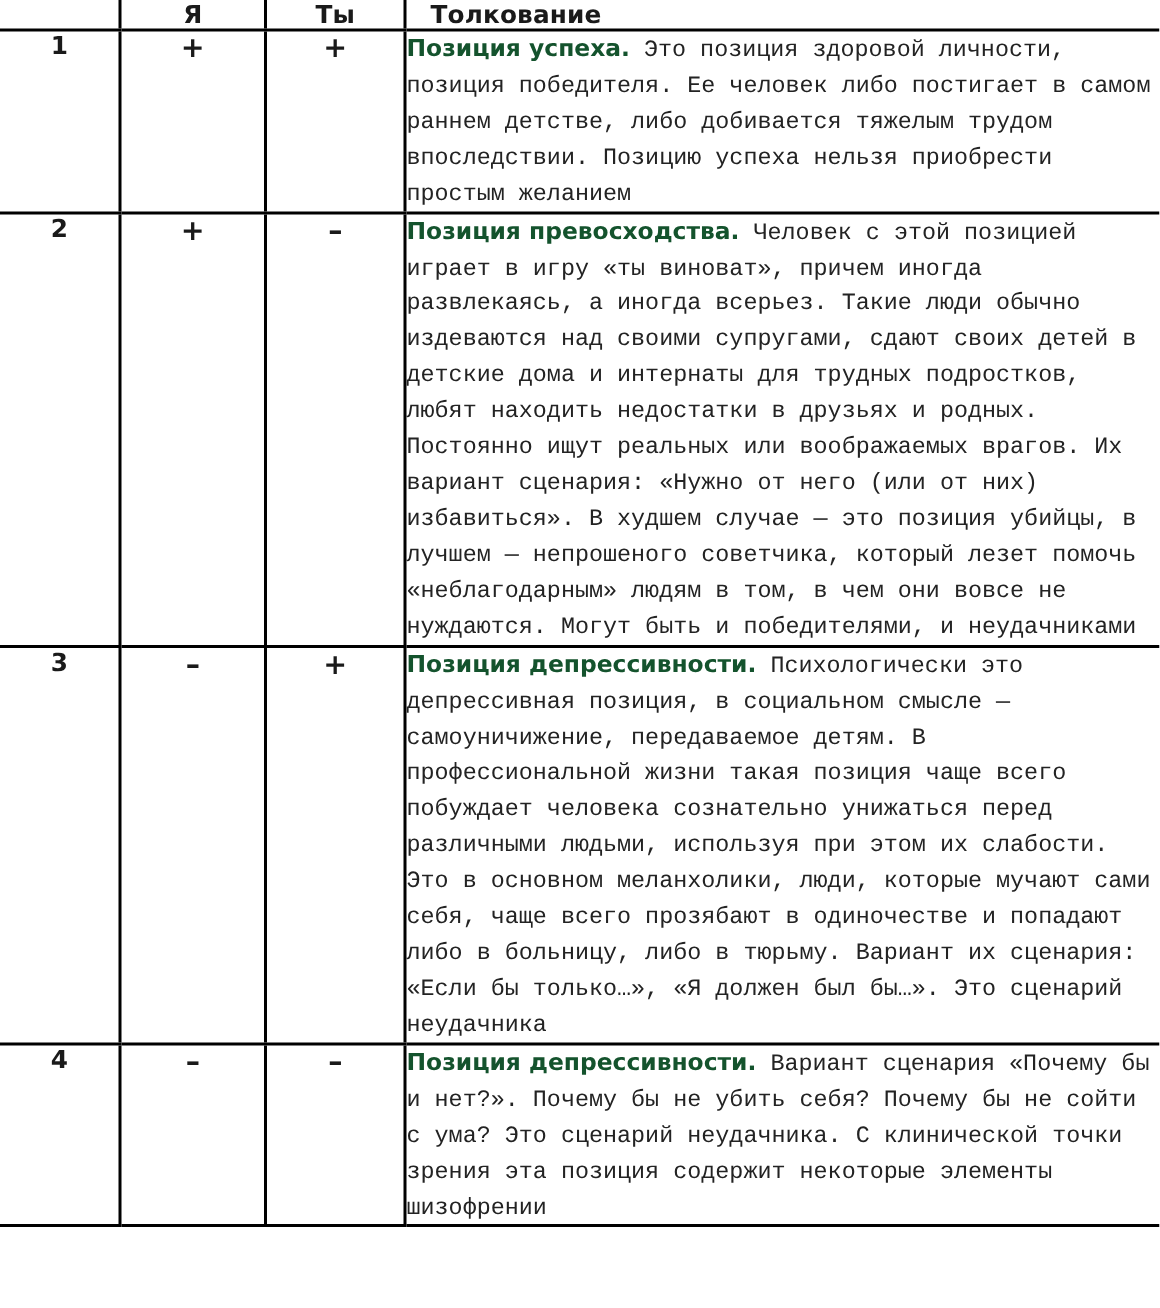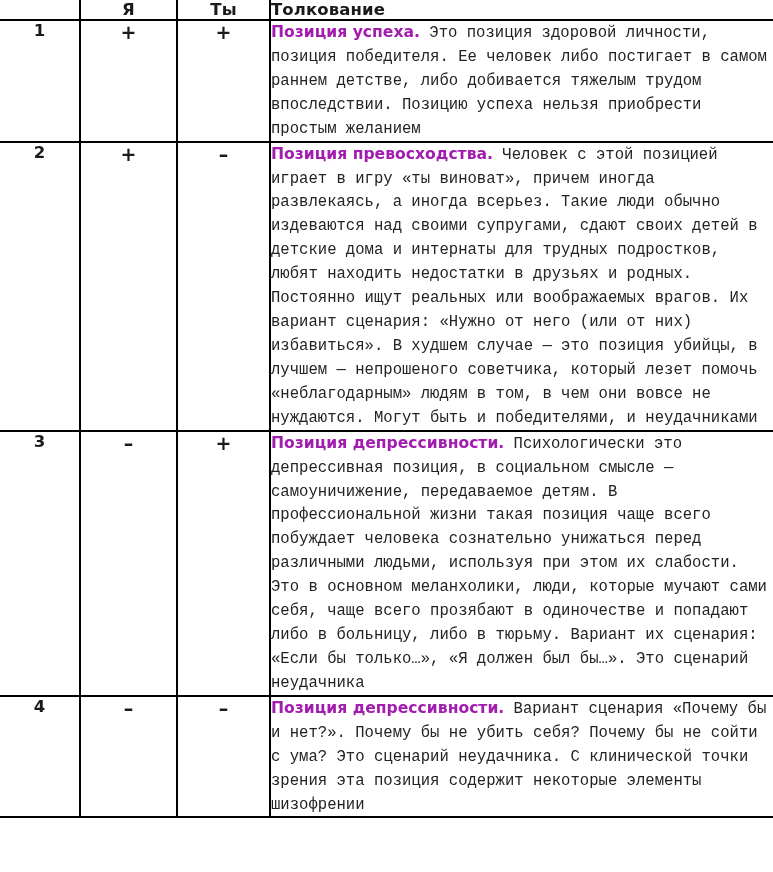--- a/index.html
+++ b/index.html
@@ -56,20 +56,21 @@
     font-weight: bold;
     font-size: 16.5px;
     padding-top: 17px;
     padding-bottom: 17px;
     text-align: center;
     letter-spacing: 0.1px;
   }
   thead th.h-num { }
   thead th.h-desc {
     text-align: left;
+    padding-left: 16px;
   }
 
   
   td.cell-num {
     font-weight: bold;
     font-size: 16.5px;
     text-align: center;
     padding-top: 18px;
   }
   td.cell-sign {
@@ -80,21 +81,21 @@
   }
   td.cell-desc {
     padding: 17px 14px 18px 16px;
     font-size: 15.6px;
     line-height: 1.47;
     text-align: left;
     color: #232323;
   }
   td.cell-desc .lead {
     font-weight: bold;
-    color: #a21caf;
+    color: #14532d;
   }
   td.cell-desc .body-text {
     font-weight: normal;
     font-family: Liberation Mono, monospace;
   }
 </style>
 </head>
 <body>
 
 <div class="table-wrap">

